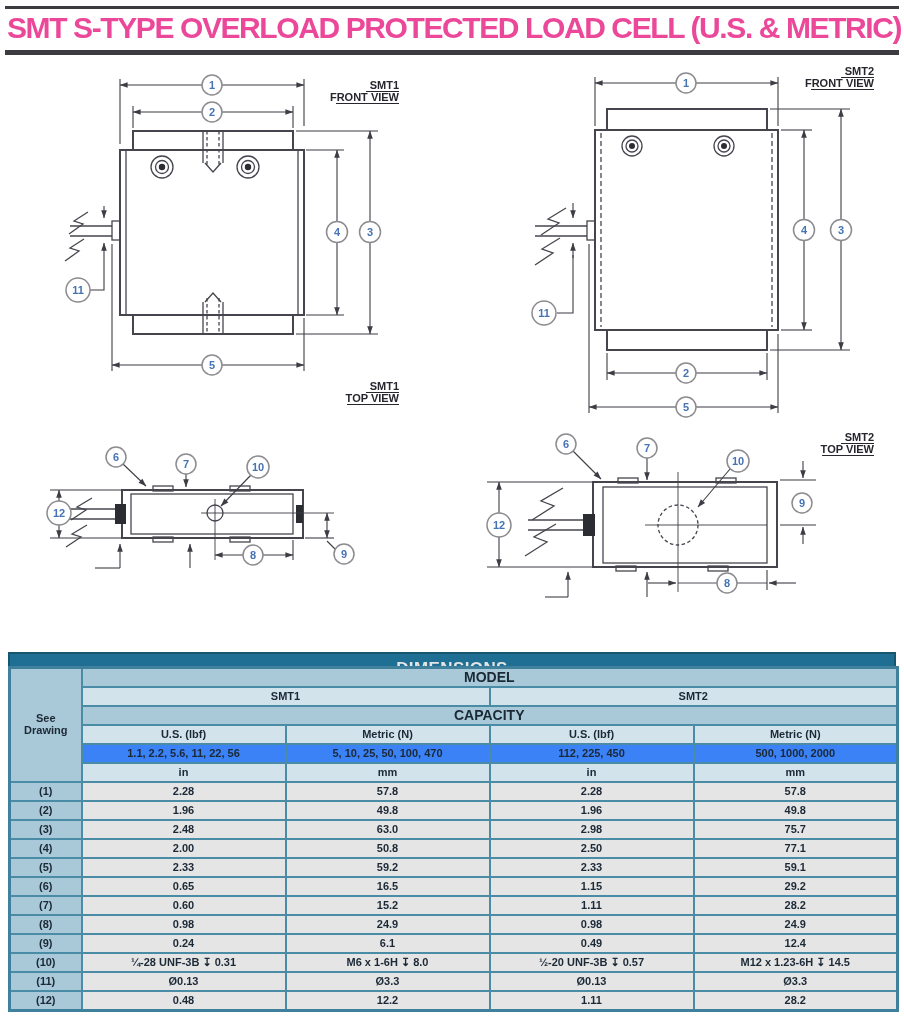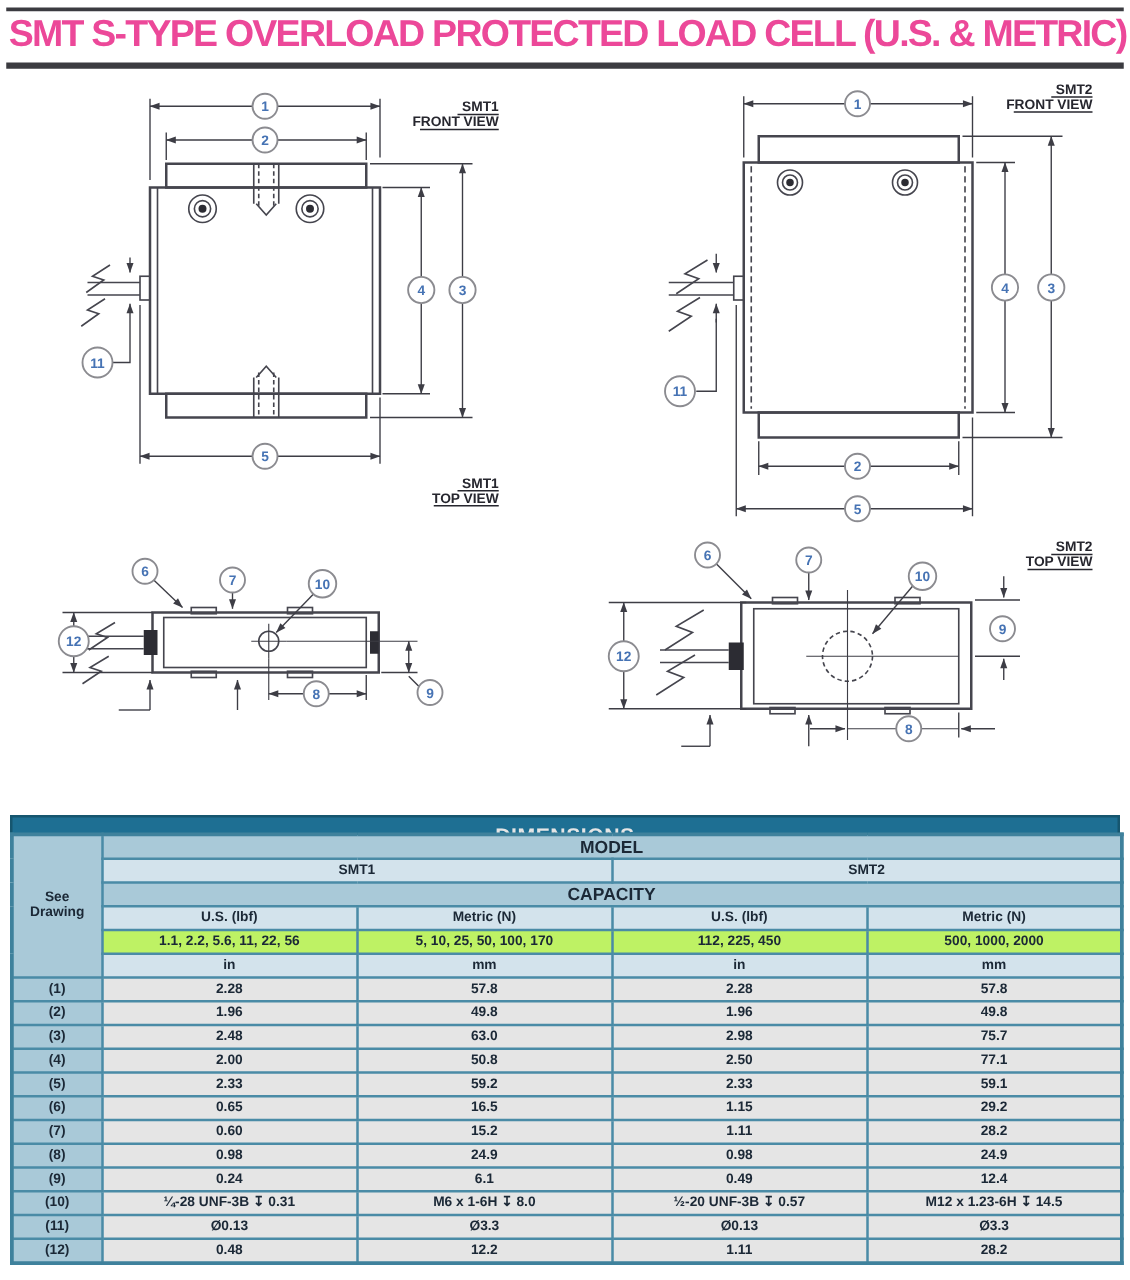--- a/index.html
+++ b/index.html
@@ -31,21 +31,21 @@
             letter-spacing:0.4px;text-align:center;line-height:30px;margin-top:34px;}
 
   
   table.dims{position:absolute;left:8px;top:666px;width:888px;border-collapse:collapse;
              table-layout:fixed;font-size:11px;font-weight:bold;color:#1b2836;
              border:3px solid #3f819c;}
   table.dims td,table.dims th{border:2px solid #4a8ba6;text-align:center;vertical-align:middle;
              padding:1px 2px;height:15px;line-height:1.05;font-weight:bold;}
   .med{background:#a9c9d8;}
   .lt{background:#d3e3ec;}
-  .xlt{background:#bef264;}
+  .xlt{background:#3b82f6;}
   .small{font-size:14px;}
   .wht{background:#e5e5e5;}
 </style>
 </head>
 <body>
 
 <div class="rule-top"></div>
 <div class="page-title">SMT S-TYPE OVERLOAD PROTECTED LOAD CELL (U.S. &amp; METRIC)</div>
 <div class="rule-bottom"></div>
 
@@ -379,21 +379,21 @@
       <th class="med small" colspan="4">CAPACITY</th>
     </tr>
     <tr>
       <th class="lt">U.S. (lbf)</th>
       <th class="lt">Metric (N)</th>
       <th class="lt">U.S. (lbf)</th>
       <th class="lt">Metric (N)</th>
     </tr>
     <tr>
       <td class="xlt">1.1, 2.2, 5.6, 11, 22, 56</td>
-      <td class="xlt">5, 10, 25, 50, 100, 170</td>
+      <td class="xlt">5, 10, 25, 50, 100, 470</td>
       <td class="xlt">112, 225, 450</td>
       <td class="xlt">500, 1000, 2000</td>
     </tr>
     <tr>
       <td class="lt">in</td>
       <td class="lt">mm</td>
       <td class="lt">in</td>
       <td class="lt">mm</td>
     </tr>
 

